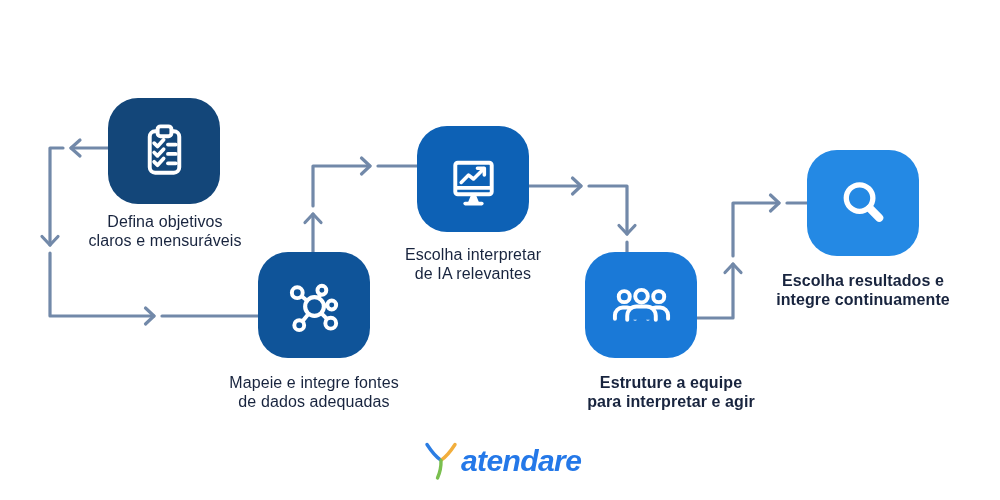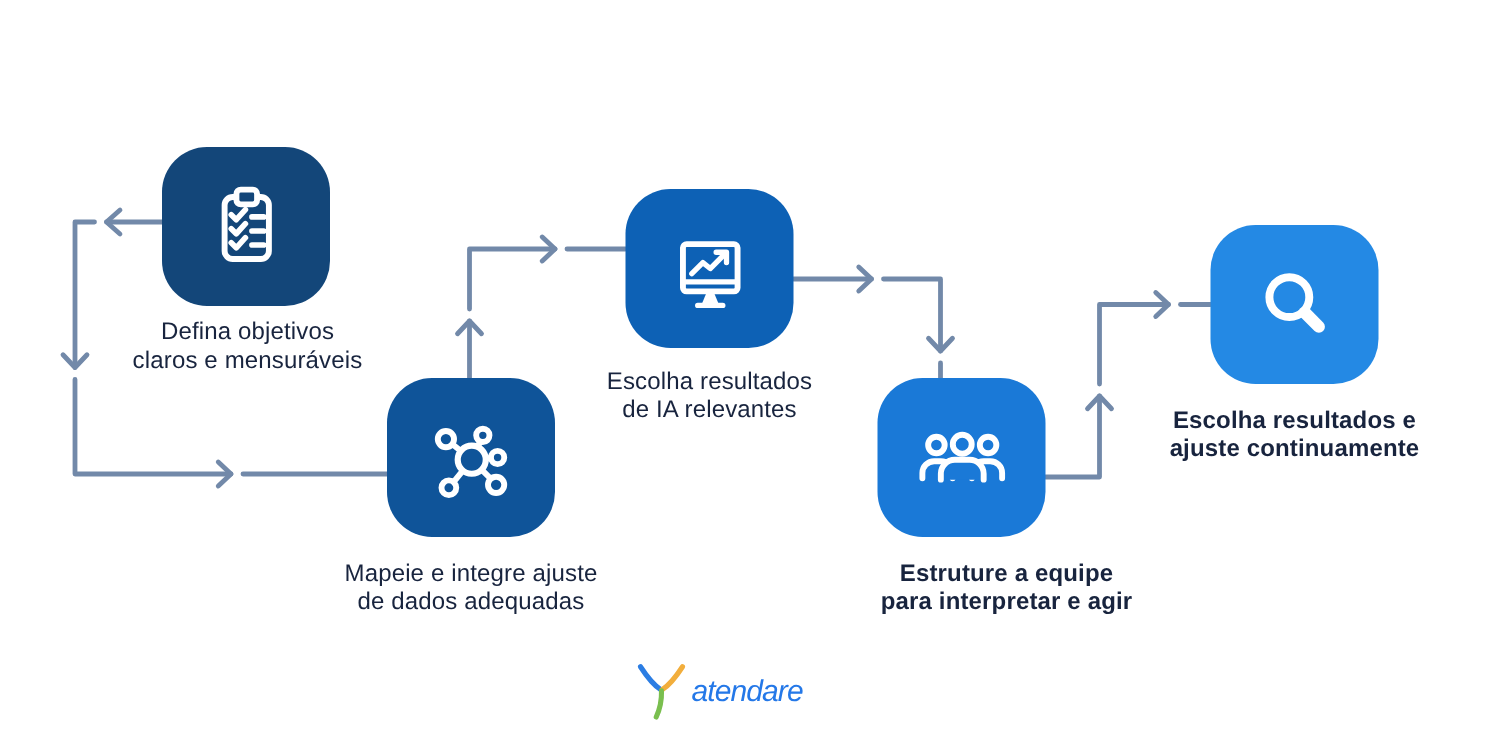--- a/index.html
+++ b/index.html
@@ -21,21 +21,21 @@
   
   .label{position:absolute;width:240px;text-align:center;font-size:16px;line-height:19px;
          color:var(--text,#18243E);font-weight:500;letter-spacing:0.1px;}
   .label.bold{font-weight:700;}
   .label span{display:block;}
 
   
   .logo{position:absolute;left:424px;top:441px;display:flex;align-items:flex-start;}
   .logo svg{width:34px;height:40px;display:block;}
   .logo svg path{fill:none;stroke-linecap:round;stroke-width:3.4;}
-  .logo-text{font-weight:400;font-style:italic;font-size:20px;line-height:40px;
+  .logo-text{font-weight:700;font-style:italic;font-size:30px;line-height:40px;
              letter-spacing:-0.6px;margin-left:3px;}
 </style>
 </head>
 <body>
 
 <div class="diagram" style="--text: #18243E;">
 
   <svg id="conn" viewBox="0 0 1000 500" style="--line: #7289A9;">
 
     <path d="M108 148 L71 148"></path>
@@ -87,36 +87,36 @@
       <path class="st" stroke-width="4" d="M32 33 L14.5 19 M32 33 L39.5 17 M32 33 L49 31.5 M32 33 L48.5 49.5 M32 33 L16.5 52"></path>
       <circle class="st fillTile" cx="32" cy="33" r="9.5" stroke-width="4.2"></circle>
       <circle class="st fillTile" cx="14.5" cy="19" r="5.5" stroke-width="4"></circle>
       <circle class="st fillTile" cx="39.5" cy="16.5" r="4.5" stroke-width="4"></circle>
       <circle class="st fillTile" cx="49.5" cy="31.5" r="4.5" stroke-width="4"></circle>
       <circle class="st fillTile" cx="48.5" cy="50" r="5.5" stroke-width="4"></circle>
       <circle class="st fillTile" cx="16.5" cy="52" r="5" stroke-width="4"></circle>
     </svg>
   </div>
   <div class="label" style="left:194px;top:373px;">
-    <span>Mapeie e integre ajuste</span>
+    <span>Mapeie e integre fontes</span>
     <span>de dados adequadas</span>
   </div>
 
   <div class="tile" style="left: 417px; top: 126px; --tile: #0D61B5;">
     <svg viewBox="0 0 64 64">
       <rect class="st" x="13.5" y="15" width="37" height="32" rx="2.5" stroke-width="4"></rect>
       <path class="st" stroke-width="3.6" d="M14.5 40.5 L49.5 40.5"></path>
       <path class="st" stroke-width="3.6" d="M19.5 35 L27 27.5 L32 31.5 L42.5 21"></path>
       <path class="st" stroke-width="3.6" d="M36 20.5 L43 20.5 L43 27.5"></path>
       <path class="fillW" d="M26.5 55 L29.8 47 L34.2 47 L37.5 55 Z"></path>
       <path class="st" stroke-width="3.6" d="M23.5 56.5 L40.5 56.5"></path>
     </svg>
   </div>
   <div class="label" style="left:353px;top:245px;">
-    <span>Escolha resultados</span>
+    <span>Escolha interpretar</span>
     <span>de IA relevantes</span>
   </div>
 
   <div class="tile" style="left: 585px; top: 252px; --tile: #1A79D7;">
     <svg viewBox="0 0 64 64">
       <circle class="st" cx="14.5" cy="23" r="5.6" stroke-width="4"></circle>
       <circle class="st" cx="49.5" cy="23" r="5.6" stroke-width="4"></circle>
       <circle class="st" cx="32" cy="22.5" r="6.4" stroke-width="4"></circle>
       <path class="st" stroke-width="4" d="M5 45.5 L5 42 A8 8 0 0 1 13 34 L17.5 34 A8 8 0 0 1 25.5 42 L25.5 45.5"></path>
       <path class="st" stroke-width="4" d="M38.5 45.5 L38.5 42 A8 8 0 0 1 46.5 34 L51 34 A8 8 0 0 1 59 42 L59 45.5"></path>
@@ -129,21 +129,21 @@
   </div>
 
   <div class="tile" style="left: 807px; top: 150px; --tile: #2489E4;">
     <svg viewBox="0 0 64 64">
       <circle class="st" cx="28" cy="26.5" r="13.5" stroke-width="5.4"></circle>
       <path class="st" stroke-width="8.2" d="M38.5 37 L48 46.5"></path>
     </svg>
   </div>
   <div class="label bold" style="left:743px;top:271px;">
     <span>Escolha resultados e</span>
-    <span>ajuste continuamente</span>
+    <span>integre continuamente</span>
   </div>
 
   <div class="logo">
     <svg viewBox="0 0 34 40">
       <path d="M3 3.5 C8.5 12 13 16.5 16.5 18.8" style="stroke: rgb(43, 125, 227);"></path>
       <path d="M31 3.5 C25.5 12 21 16.5 17.5 18.8" style="stroke: rgb(242, 174, 60);"></path>
       <path d="M17 19.5 C17.2 26 16 31.5 13.5 37" style="stroke: rgb(122, 191, 79);"></path>
     </svg>
     <div class="logo-text" style="color: rgb(36, 120, 232);">atendare</div>
   </div>

